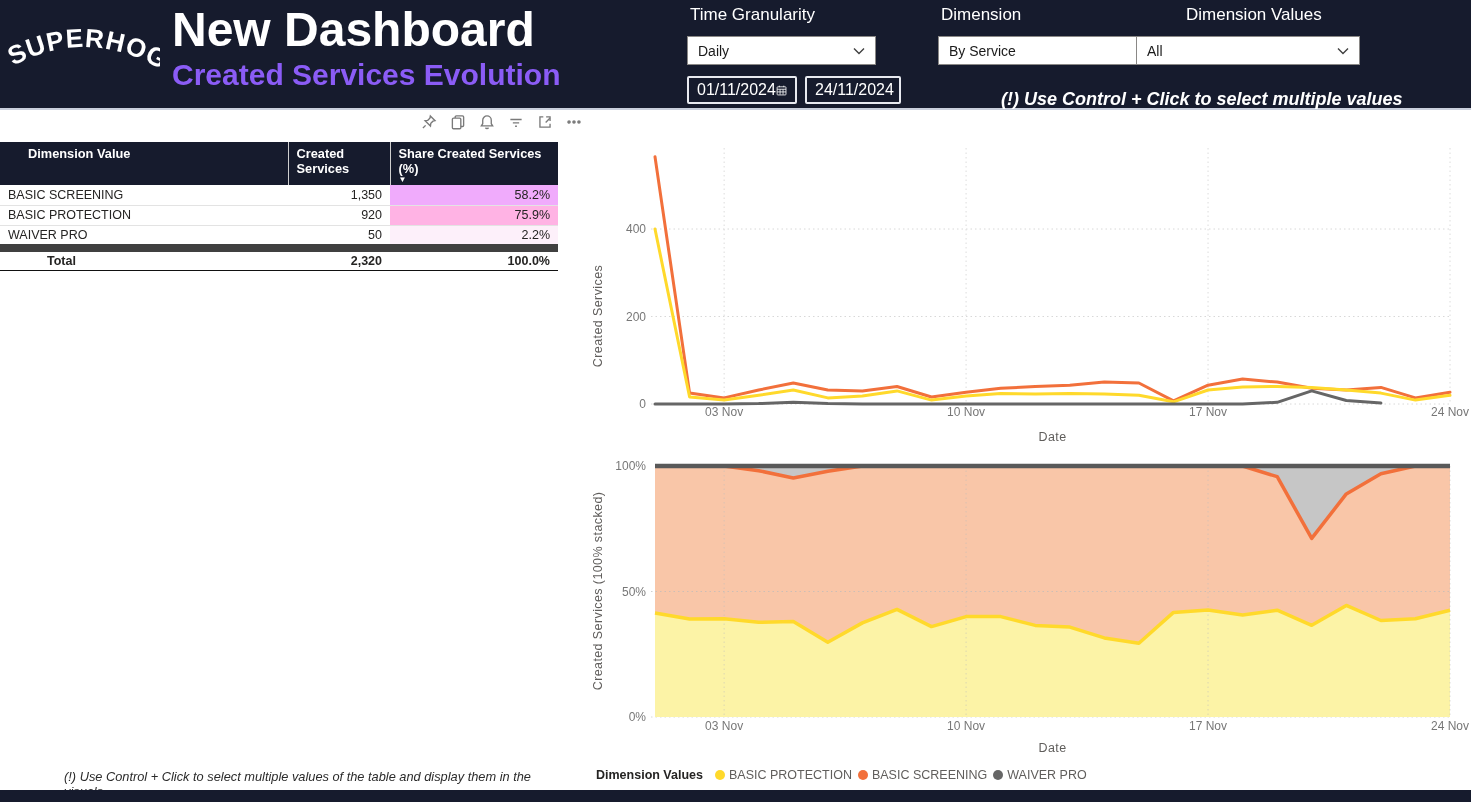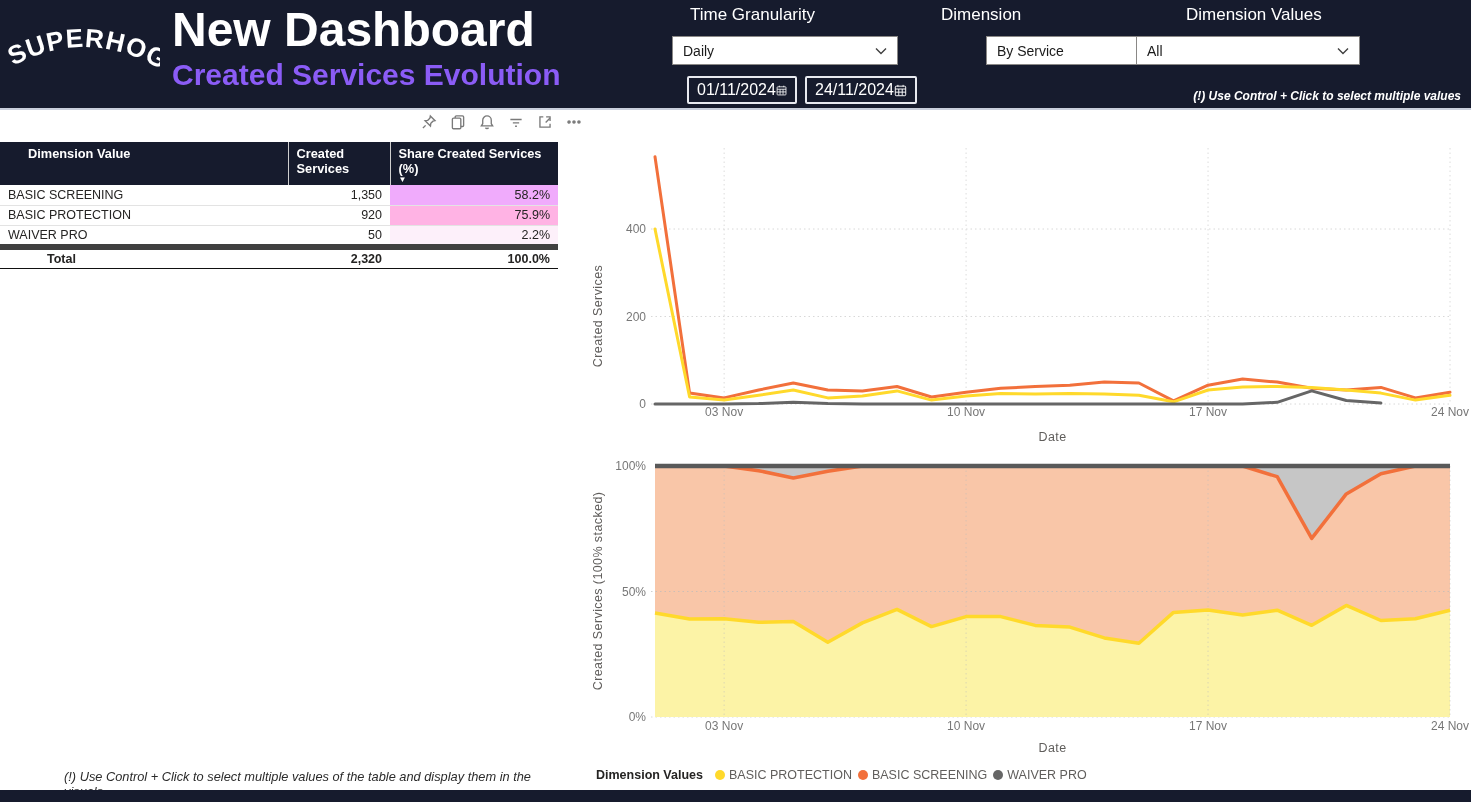--- a/index.html
+++ b/index.html
@@ -13,38 +13,38 @@
   .title { position:absolute; left:172px; top:2px; color:#fff; font-size:48px; font-weight:bold; }
   .subtitle { position:absolute; left:172px; top:58px; color:#8b5cf6; font-size:30px; font-weight:bold; }
 
   .ctl-label { position:absolute; color:#fff; font-size:17px; }
   .select { position:absolute; height:29px; background:#fff; border:1px solid #8A8886;
             display:flex; align-items:center; justify-content:space-between;
             padding:0 10px; font-size:14px; color:#1a1a1a; cursor:pointer; }
   .datebox { position:absolute; height:28px; background:transparent; border:2px solid #E8EAF0;
              border-radius:2px; display:flex; align-items:center; justify-content:space-between;
              padding:0 8px; font-size:16px; color:#fff; cursor:pointer; }
-  .hdr-hint { position:absolute; right:10px; top:89px; width:460px; text-align:right;
-              color:#fff; font-size:12px; font-style:italic; font-weight:600; }
+  .hdr-hint { position:absolute; right:10px; top:89px; width:460px; text-align:left;
+              color:#fff; font-size:18px; font-style:italic; font-weight:600; }
 
   
   .toolbar { position:absolute; left:420px; top:113px; display:flex; gap:11px; align-items:center; }
   .tbicon { width:18px; height:18px; cursor:pointer; }
   .tbicon * { stroke:#7A7A7A; stroke-width:1.2; fill:none; }
 
   
   .tbl-wrap { position:absolute; left:0; top:142px; width:558px; }
   table { border-collapse:collapse; width:558px; font-size:12.5px; color:#252423; }
   thead th { background:#161B2D; color:#fff; font-size:12.8px; font-weight:bold;
              text-align:left; vertical-align:top; padding:4px 8px 2px 8px; height:30px; }
   thead th + th { border-left:1px solid #cfcfcf; }
   tbody td { border-bottom:1px solid #E3E3E3; padding:2px 8px; height:20px; }
   td.num, th.num { text-align:right;margin-top:22px; }
   th.left-h { text-align:left; }
-  tr.total-row td { font-weight:bold; border-top:6px solid #404040; border-bottom:1px solid #111;padding-left:47px; }
+  tr.total-row td { font-weight:bold; border-top:8px solid #404040; border-bottom:1px solid #111;padding-left:47px; }
   .sort-arrow { font-size:8px; line-height:7px; color:#fff; display:block; }
 
   
   .chart-svg { position:absolute; left:588px; }
   .tick { font-size:12px; fill:#777; }
   .axis-title { font-size:12.5px; fill:#605E5C; letter-spacing:0.4px; }
 
   
   .legend { position:absolute; left:596px; top:768px; display:flex; align-items:center;
             gap:6px; font-size:12.5px; color:#605E5C; }
@@ -64,58 +64,58 @@
     <svg class="logo-svg" width="152" height="72" viewBox="0 0 152 72">
       <path id="logoArc" d="M 5 58 Q 76 20 147 58" fill="none"></path>
       <text fill="#FFFFFF" font-size="26" font-weight="bold" letter-spacing="1" font-family="Liberation Sans, sans-serif">
         <textPath href="#logoArc">SUPERHOG</textPath>
       </text>
     </svg>
     <div class="title">New Dashboard</div>
     <div class="subtitle">Created Services Evolution</div>
 
     <div class="ctl-label" style="left:690px; top:5px;">Time Granularity</div>
-    <div class="select" style="left:672px; top:36px; width:226px;">
+    <div class="select" style="left:687px; top:36px; width:189px;">
       <span>Daily</span>
       <svg width="12" height="8">
           <polyline points="1,1.5 6,6.5 11,1.5" fill="none" stroke="#404040" stroke-width="1.4"></polyline>
         </svg>
     </div>
 
     <div class="datebox" style="left:687px; top:76px; width:110px;">
       <span>01/11/2024</span>
       <svg width="13" height="13" viewBox="0 0 15 15">
         <g stroke="#fff" stroke-width="1.1" fill="none">
           <rect x="1.5" y="2.5" width="12" height="11" rx="1"></rect>
           <line x1="1.5" y1="5.8" x2="13.5" y2="5.8"></line>
           <line x1="5.5" y1="5.8" x2="5.5" y2="13"></line>
             <line x1="9.5" y1="5.8" x2="9.5" y2="13"></line>
           <line x1="1.5" y1="9.4" x2="13.5" y2="9.4"></line>
           <line x1="4.5" y1="1" x2="4.5" y2="3"></line>
             <line x1="10.5" y1="1" x2="10.5" y2="3"></line>
         </g>
       </svg>
     </div>
-    <div class="datebox" style="left:805px; top:76px; width:112px;">
+    <div class="datebox" style="left:805px; top:76px; width:96px;">
       <span>24/11/2024</span>
       <svg width="13" height="13" viewBox="0 0 15 15">
         <g stroke="#fff" stroke-width="1.1" fill="none">
           <rect x="1.5" y="2.5" width="12" height="11" rx="1"></rect>
           <line x1="1.5" y1="5.8" x2="13.5" y2="5.8"></line>
           <line x1="5.5" y1="5.8" x2="5.5" y2="13"></line>
             <line x1="9.5" y1="5.8" x2="9.5" y2="13"></line>
           <line x1="1.5" y1="9.4" x2="13.5" y2="9.4"></line>
           <line x1="4.5" y1="1" x2="4.5" y2="3"></line>
             <line x1="10.5" y1="1" x2="10.5" y2="3"></line>
         </g>
       </svg>
     </div>
 
     <div class="ctl-label" style="left:941px; top:5px;">Dimension</div>
-    <div class="select" style="left:938px; top:36px; width:222px;margin-left:48px;">
+    <div class="select" style="left:938px; top:36px; width:222px;">
       <span>By Service</span>
       <svg width="12" height="8">
           <polyline points="1,1.5 6,6.5 11,1.5" fill="none" stroke="#404040" stroke-width="1.4"></polyline>
         </svg>
     </div>
 
     <div class="ctl-label" style="left:1186px; top:5px;">Dimension Values</div>
     <div class="select" style="left:1136px; top:36px; width:224px;">
       <span>All</span>
       <svg width="12" height="8">

